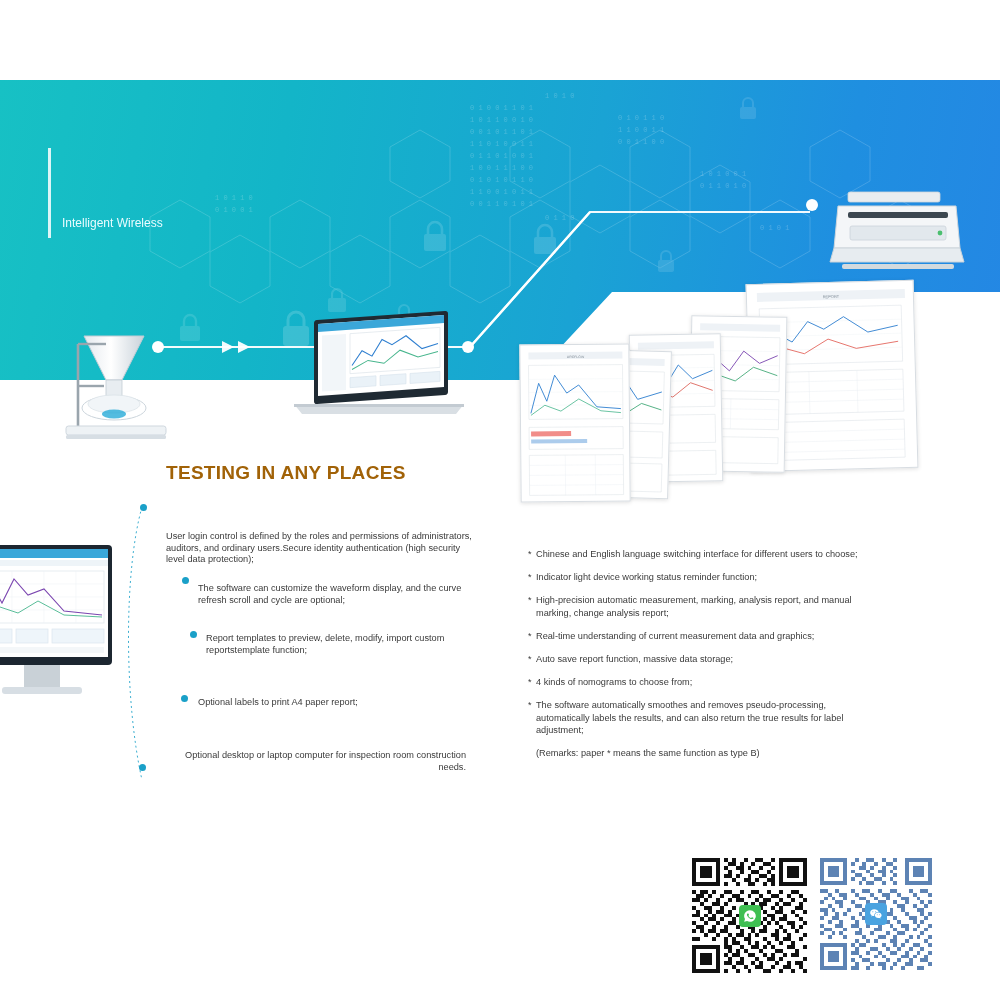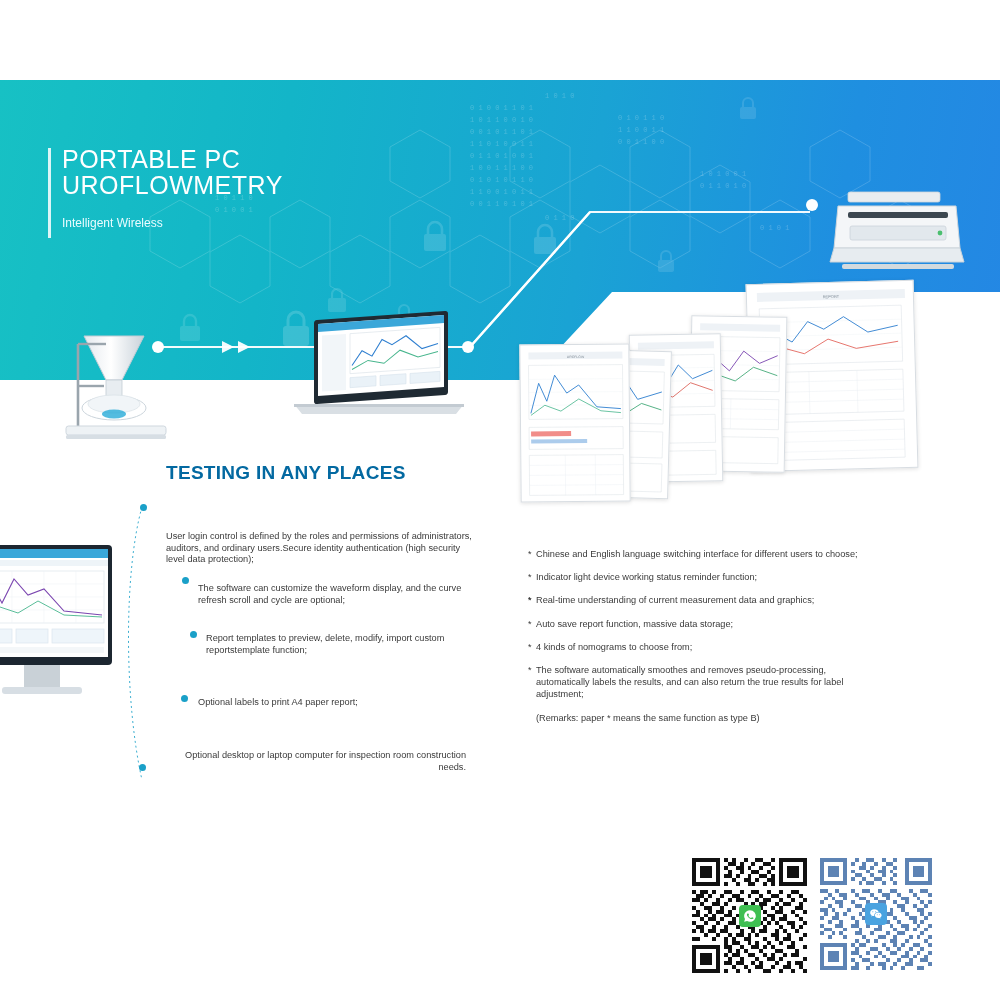--- a/index.html
+++ b/index.html
@@ -57,21 +57,21 @@
   .sheet {
     position: absolute; background: #ffffff;
     border: 1px solid #d8dde2;
     box-shadow: 0 1px 4px rgba(0,0,0,.13);
   }
 
   
   .testing-heading {
     position: absolute; left: 166px; top: 462px;
     font-size: 19px; font-weight: 700; letter-spacing: .3px;
-    color: #0369a1;
+    color: #a16207;
   }
 
   
   .monitor { position: absolute; left: -28px; top: 545px; width: 168px; height: 215px; }
 
   
   .left-list { position: absolute; left: 166px; top: 506px; width: 330px; }
   .lf { position: absolute; font-size: 9.2px; line-height: 11.6px; color: #3a3a3a; }
   .arc-dot {
     position: absolute; width: 7px; height: 7px; border-radius: 50%;
@@ -181,24 +181,20 @@
       <text x="618" y="64">0 0 1 1 0 0</text>
       <text x="700" y="96">1 0 1 0 0 1</text>
       <text x="700" y="108">0 1 1 0 1 0</text>
       <text x="760" y="150">0 1 0 1</text>
       <text x="215" y="120">1 0 1 1 0</text>
       <text x="215" y="132">0 1 0 0 1</text>
     </g>
   </svg>
 
   <div class="title-bar"></div>
-  <div class="hero-title">
-    <div class="l1">PORTABLE PC</div>
-    <div class="l1">UROFLOWMETRY</div>
-  </div>
   <div class="hero-sub">Intelligent Wireless</div>
 </div>
 
 <svg style="position:absolute;left:0;top:0;width:1000px;height:500px;pointer-events:none;">
   <polyline points="158,347 250,347 330,347 470,347 470,347 590,212 810,212" fill="none" stroke="#ffffff" stroke-width="2.2" opacity="0.95"></polyline>
   <polyline points="470,347 590,212" fill="none" stroke="#ffffff" stroke-width="2.2" opacity="0.95"></polyline>
   <circle cx="158" cy="347" r="6" fill="#ffffff"></circle>
   <circle cx="468" cy="347" r="6" fill="#ffffff"></circle>
   <circle cx="812" cy="205" r="6" fill="#ffffff"></circle>
   <g fill="#ffffff" opacity="0.95">
@@ -416,20 +412,21 @@
   <div class="rf">
     <span class="star">*</span>
     <span>Chinese and English language switching interface for different users to choose;</span>
   </div>
   <div class="rf">
     <span class="star">*</span>
     <span>Indicator light device working status reminder function;</span>
   </div>
   <div class="rf">
     <span class="star">*</span>
+    <span>High-precision automatic measurement, marking, analysis report, and manual marking, change analysis report;</span>
   </div>
   <div class="rf">
     <span class="star">*</span>
     <span>Real-time understanding of current measurement data and graphics;</span>
   </div>
   <div class="rf">
     <span class="star">*</span>
     <span>Auto save report function, massive data storage;</span>
   </div>
   <div class="rf">

